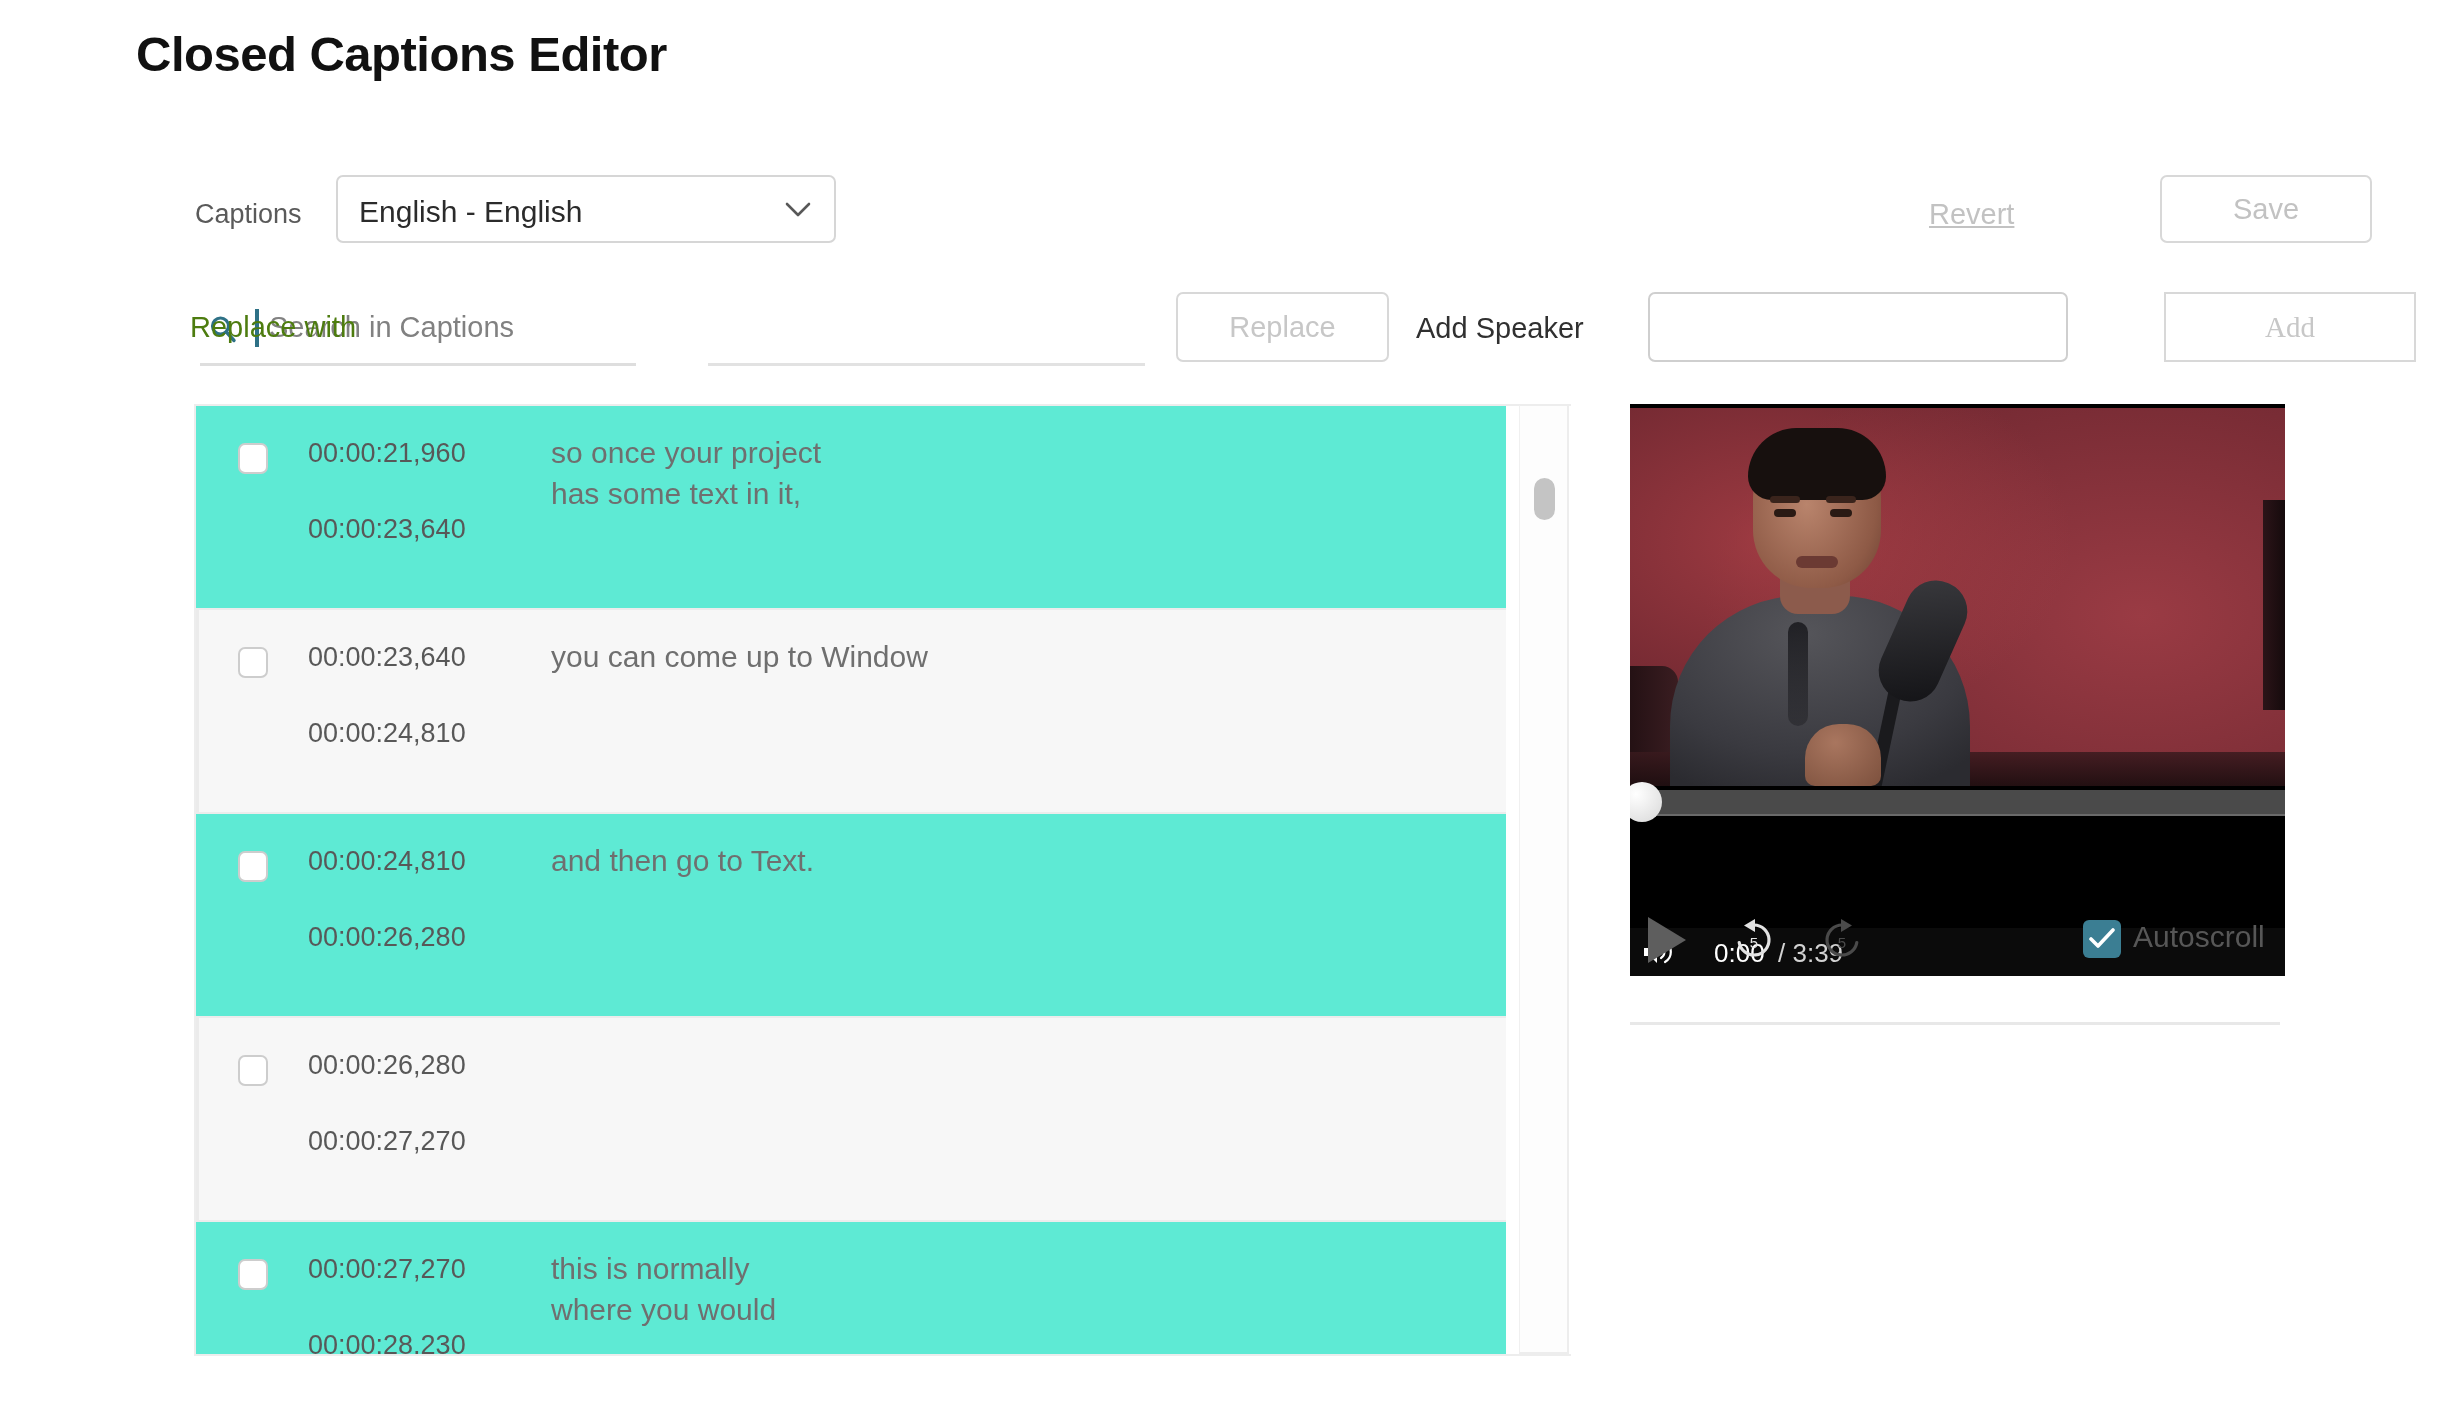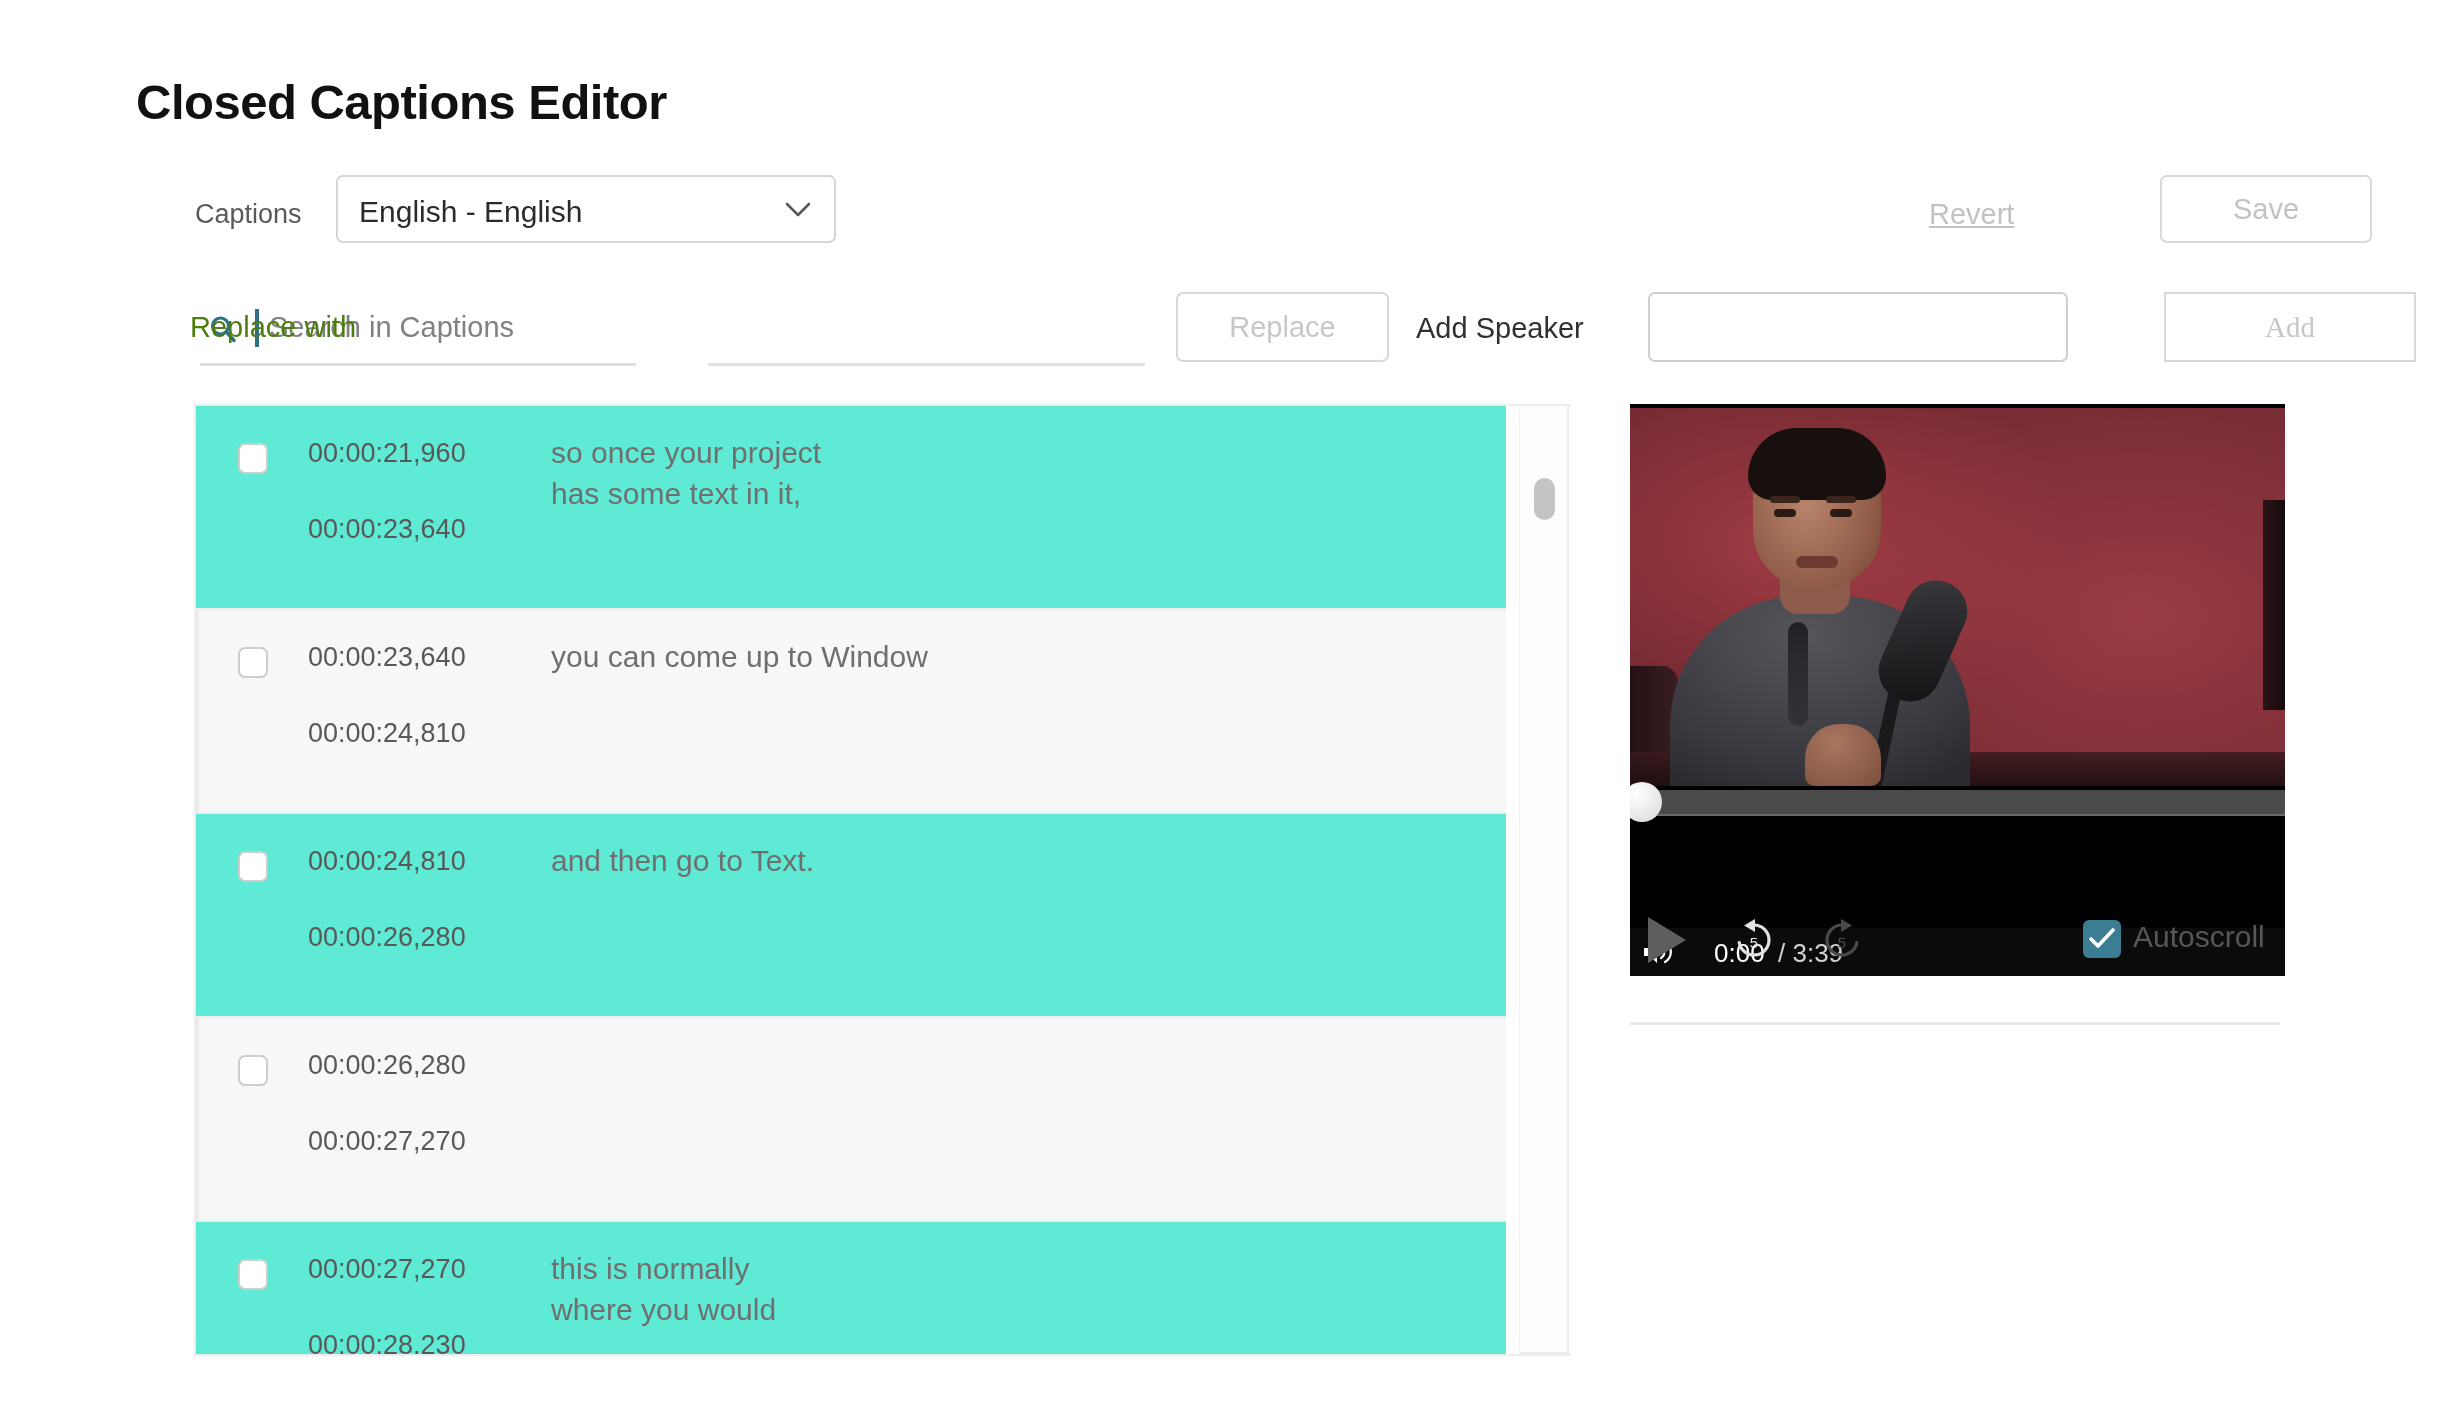--- a/index.html
+++ b/index.html
@@ -17,21 +17,20 @@
 
   
   .page-title {
     position: absolute;
     left: 136px;
     top: 26px;
     font-size: 49px;
     font-weight: bold;
     color: #111111;
     letter-spacing: -0.5px;
-    margin-top: 48px;
   }
 
   
   .captions-row {
     position: absolute;
     left: 132px;
     top: 175px;
     width: 2170px;
     height: 70px;
   }

